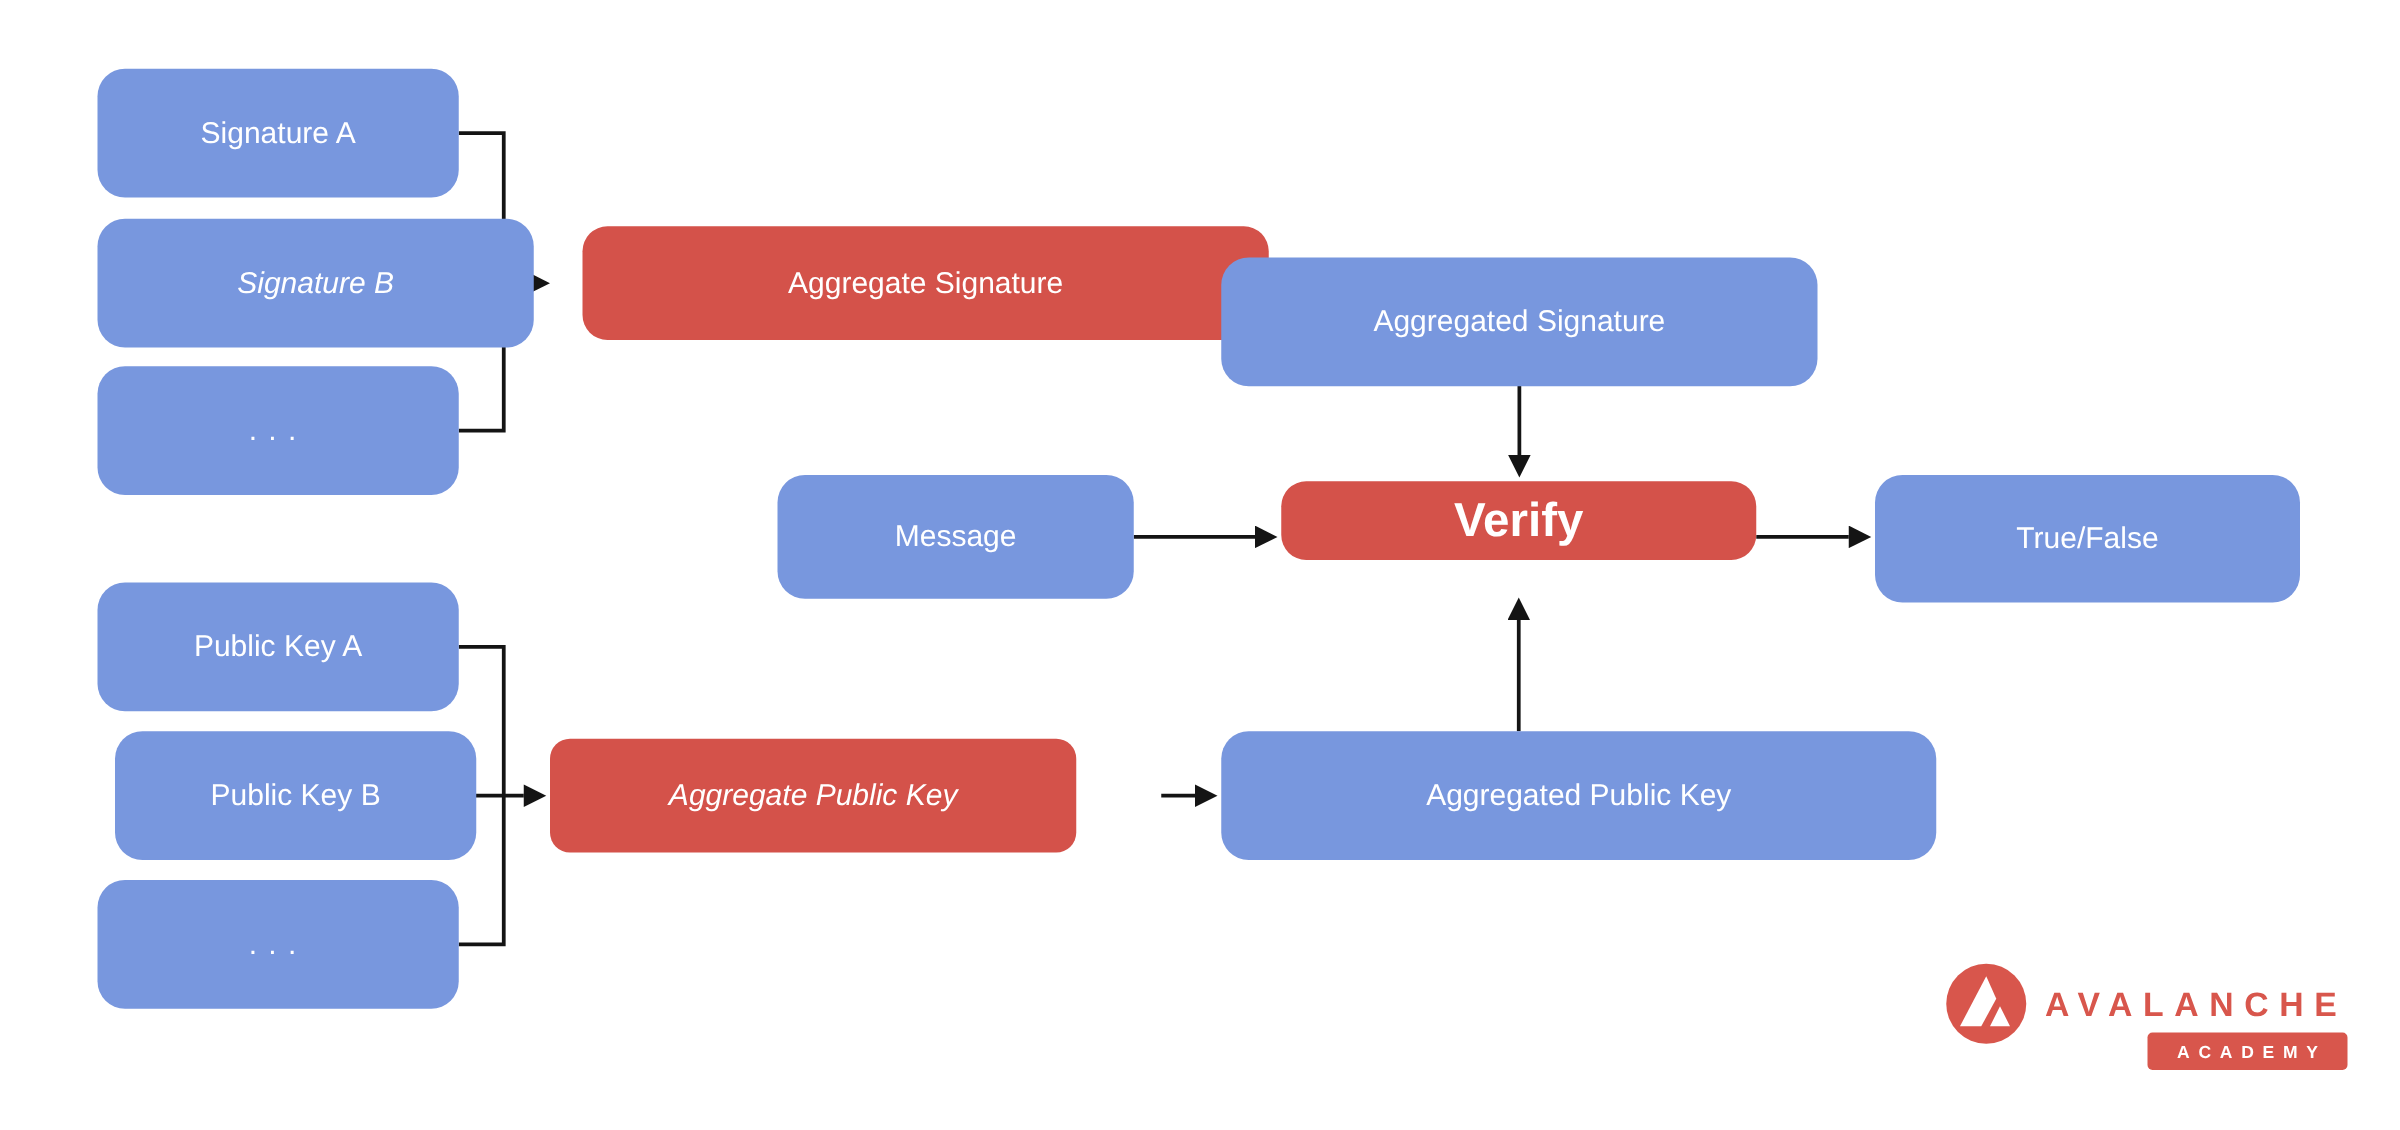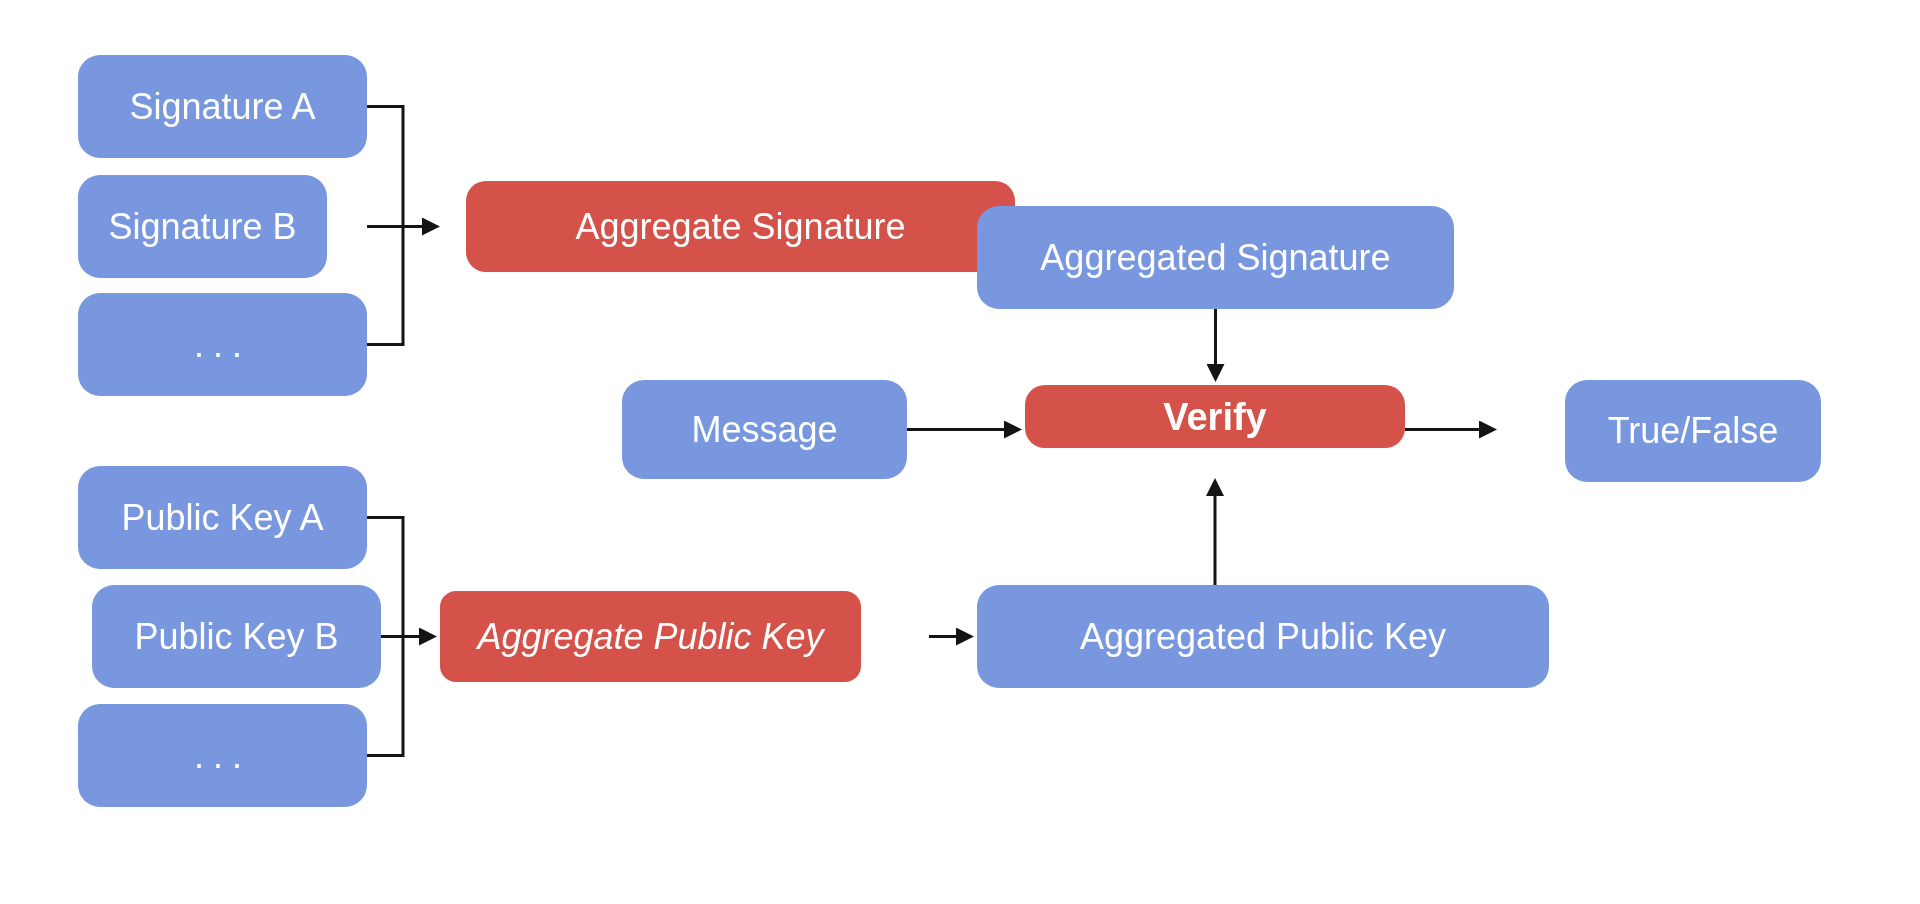--- a/index.html
+++ b/index.html
@@ -19,40 +19,40 @@
     overflow:hidden;
     font-family:"Liberation Sans", sans-serif;
   }
   .wires{position:absolute;left:0;top:0;width:1920px;height:904px;}
   .node{
     position:absolute;
     display:flex;
     align-items:center;
     justify-content:center;
     color:var(--text-white);
-    font-size:36px;
+    font-size:24px;
     line-height:1;
     border-radius:22px;
     white-space:nowrap;
   }
   .blue{background:var(--node-blue);}
   .red{background:var(--node-red);}
   .dots{letter-spacing:9px;}
 
   
   .n-sig-a{left:78px;top:55px;width:289px;height:103px;}
-  .n-sig-b{left:78px;top:175px;width:249px;height:103px;}
+  .n-sig-b{left:78px;top:175px;width:349px;height:103px;font-style:italic;}
   .n-sig-d{left:78px;top:293px;width:289px;height:103px;}
   
   .n-agg-sig{left:443px;top:181px;width:549px;height:91px;border-radius:20px;margin-left:23px;}
   .n-agged-sig{left:977px;top:174px;width:477px;height:103px;margin-top:32px;}
   
   .n-message{left:622px;top:380px;width:285px;height:99px;}
   .n-verify{left:1025px;top:385px;width:380px;height:63px;border-radius:20px;font-weight:bold;font-size:38px;}
-  .n-truefalse{left:1565px;top:380px;width:256px;height:102px;}
+  .n-truefalse{left:1500px;top:380px;width:340px;height:102px;}
   
   .n-pk-a{left:78px;top:466px;width:289px;height:103px;}
   .n-pk-b{left:92px;top:585px;width:289px;height:103px;}
   .n-pk-d{left:78px;top:704px;width:289px;height:103px;}
   
   .n-agg-pk{left:440px;top:591px;width:421px;height:91px;border-radius:16px;font-style:italic;}
   .n-agged-pk{left:977px;top:585px;width:572px;height:103px;}
 
   
   .logo{position:absolute;left:1548px;top:762px;width:340px;height:100px;}
@@ -118,14 +118,23 @@
   <div class="node red n-verify">Verify</div>
   <div class="node blue n-truefalse">True/False</div>
 
   <div class="node blue n-pk-a">Public Key A</div>
   <div class="node blue n-pk-b">Public Key B</div>
   <div class="node blue dots n-pk-d">...</div>
 
   <div class="node red n-agg-pk">Aggregate Public Key</div>
   <div class="node blue n-agged-pk">Aggregated Public Key</div>
 
+  <div class="logo">
+    <svg class="logo-mark" width="68" height="68" viewBox="0 0 68 68">
+      <circle cx="34" cy="34" r="32" fill="#D8564C"></circle>
+      <polygon points="34,12 13,52 30,52 42,30" fill="#ffffff"></polygon>
+      <polygon points="45,36 37,52 53,52" fill="#ffffff"></polygon>
+    </svg>
+    <div class="logo-brand">AVALANCHE</div>
+    <div class="logo-badge">ACADEMY</div>
+  </div>
 
 </div>
 
 </body></html>

